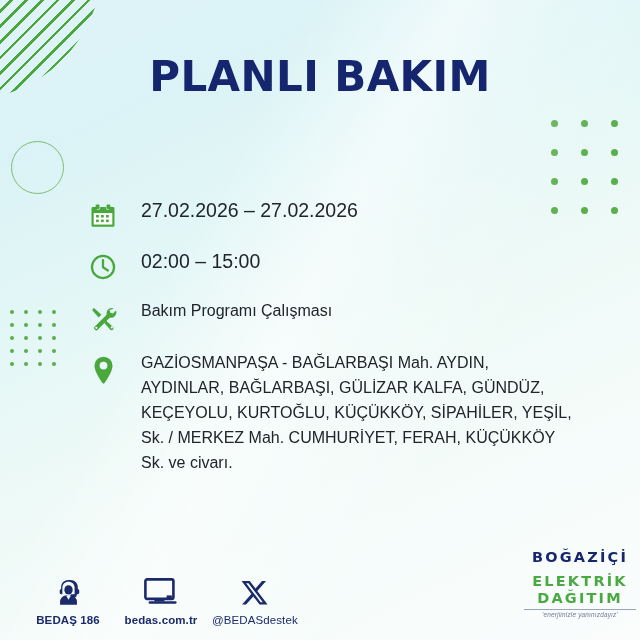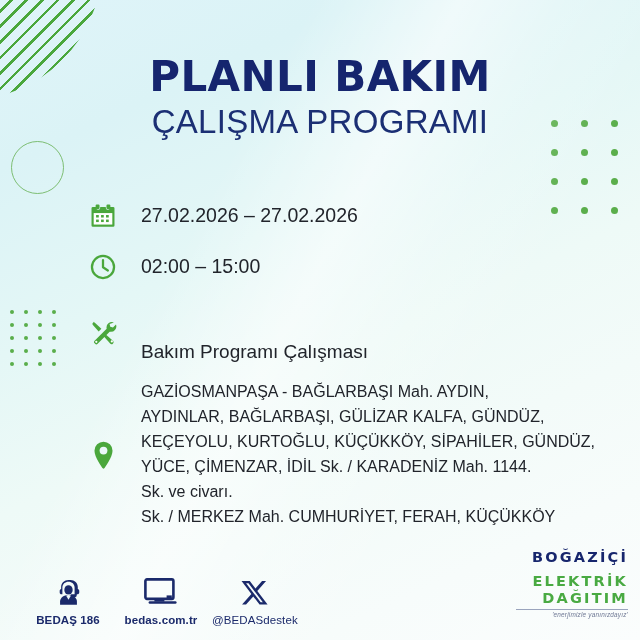--- a/index.html
+++ b/index.html
@@ -131,42 +131,42 @@
 
   
   .info {
     position: absolute;
     left: 84px;
     top: 198px;
     width: 528px;
   }
   .row {
     display: flex;
-    align-items: center;
+    align-items: flex-start;
     margin-bottom: 16px;
   }
   .row .ico {
     flex: 0 0 38px;
     width: 38px;
     height: 34px;
     display: flex;
     align-items: center;
     justify-content: center;
     margin-top: 1px;
   }
   .row .txt {
     flex: 1 1 auto;
     font-family: "Liberation Sans", sans-serif;
     font-size: 19px;
     color: #21242b;
     line-height: 1.32;
     padding-left: 19px;
   }
   .row-date .txt, .row-time .txt { font-size: 19.5px; }
-  .row-type .txt { font-size: 19px; margin-top: 39px; }
+  .row-type .txt { font-size: 16px; }
 
   .row-addr { margin-bottom: 0; }
   .row-addr .ico { margin-top: 2px; }
   .addr-line {
     display: block;
     font-size: 16px;
     line-height: 1.56;
     color: #21242b;
     white-space: nowrap;
   }
@@ -205,23 +205,23 @@
     letter-spacing: .1px;
     color: #1b2a6b;
     white-space: nowrap;
   }
   .contact.web .clabel { font-weight: bold; }
   .contact.x .clabel { font-weight: normal; }
 
   
   .brand {
     position: absolute;
-    right: 12px;
+    right: 4px;
     bottom: 22px;
-    text-align: right;
+    text-align: center;
     line-height: 1;
   }
   .brand-l1, .brand-l2, .brand-l3 {
     font-family: "DejaVu Sans", sans-serif;
     font-weight: bold;
     font-size: 14.5px;
     letter-spacing: 2.2px;
   }
   .brand-l1 { color: #17266d; }
   .brand-l2, .brand-l3 { color: #49aa42; }
@@ -287,21 +287,20 @@
       <i></i>
     <i></i>
       <i></i>
       <i></i>
   </div>
 
   <div class="sheen"></div>
 
   <div class="header">
     <div class="title-main">PLANLI BAKIM</div>
-    <div class="title-sub">ÇALIŞMA PROGRAMI</div>
   </div>
 
   <div class="info">
 
     <div class="row row-date">
       <div class="ico">
         <svg width="26" height="26" viewBox="0 0 24 24">
           <path d="M6.2 1.4h1.6a1 1 0 0 1 1 1v2.1a1 1 0 0 1-1 1H6.2a1 1 0 0 1-1-1V2.4a1 1 0 0 1 1-1z" fill="#4aa73c"></path>
           <path d="M16.2 1.4h1.6a1 1 0 0 1 1 1v2.1a1 1 0 0 1-1 1h-1.6a1 1 0 0 1-1-1V2.4a1 1 0 0 1 1-1z" fill="#4aa73c"></path>
           <path d="M2.6 3.6h3.2v1.1a1.6 1.6 0 0 0 1.6 1.6h.4A1.6 1.6 0 0 0 9.4 4.7V3.6h5.2v1.1a1.6 1.6 0 0 0 1.6 1.6h.4a1.6 1.6 0 0 0 1.6-1.6V3.6h3.2a1.2 1.2 0 0 1 1.2 1.2v16a1.2 1.2 0 0 1-1.2 1.2H2.6a1.2 1.2 0 0 1-1.2-1.2v-16a1.2 1.2 0 0 1 1.2-1.2z" fill="#4aa73c"></path>
@@ -347,24 +346,23 @@
     <div class="row row-addr">
       <div class="ico">
         <svg width="25" height="29" viewBox="0 0 20 26">
           <path d="M10 0.6a8.1 8.1 0 0 0-8.1 8.1c0 5.9 7.1 15.3 7.4 15.7a.9.9 0 0 0 1.4 0c.3-.4 7.4-9.8 7.4-15.7A8.1 8.1 0 0 0 10 .6z" fill="#4aa73c"></path>
           <circle cx="10" cy="8.6" r="3.5" fill="#eaf7f9"></circle>
         </svg>
       </div>
       <div class="txt">
         <span class="addr-line">GAZİOSMANPAŞA - BAĞLARBAŞI Mah. AYDIN,</span>
         <span class="addr-line">AYDINLAR, BAĞLARBAŞI, GÜLİZAR KALFA, GÜNDÜZ,</span>
-        <span class="addr-line">KEÇEYOLU, KURTOĞLU, KÜÇÜKKÖY, SİPAHİLER, GÜNDÜZ,</span>
-        <span class="addr-line">YÜCE, ÇİMENZAR, İDİL Sk. / KARADENİZ Mah. 1144.</span>
+        <span class="addr-line">KEÇEYOLU, KURTOĞLU, KÜÇÜKKÖY, SİPAHİLER, YEŞİL,</span>
+        <span class="addr-line">Sk. / MERKEZ Mah. CUMHURİYET, FERAH, KÜÇÜKKÖY</span>
         <span class="addr-line">Sk. ve civarı.</span>
-        <span class="addr-line">Sk. / MERKEZ Mah. CUMHURİYET, FERAH, KÜÇÜKKÖY</span>
       </div>
     </div>
   </div>
 
   <div class="footer">
 
     <div class="contacts">
 
       <div class="contact phone">
         <div class="cico">

